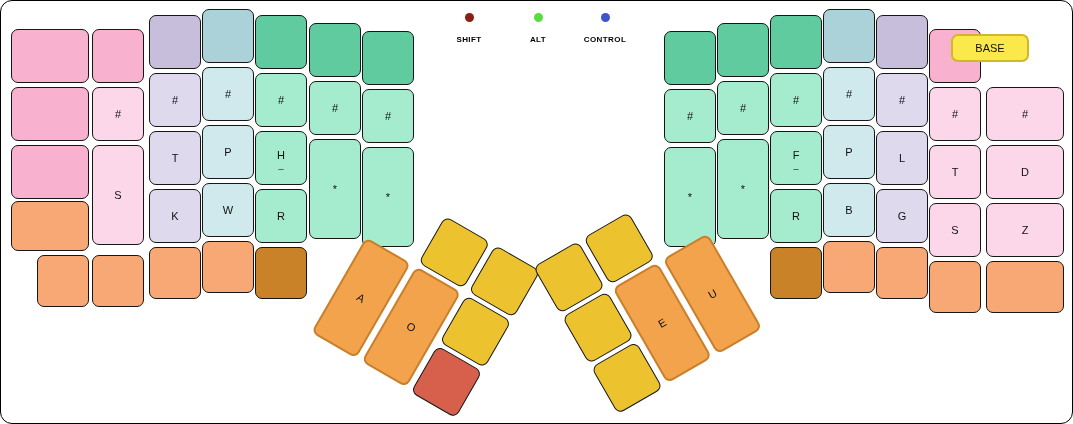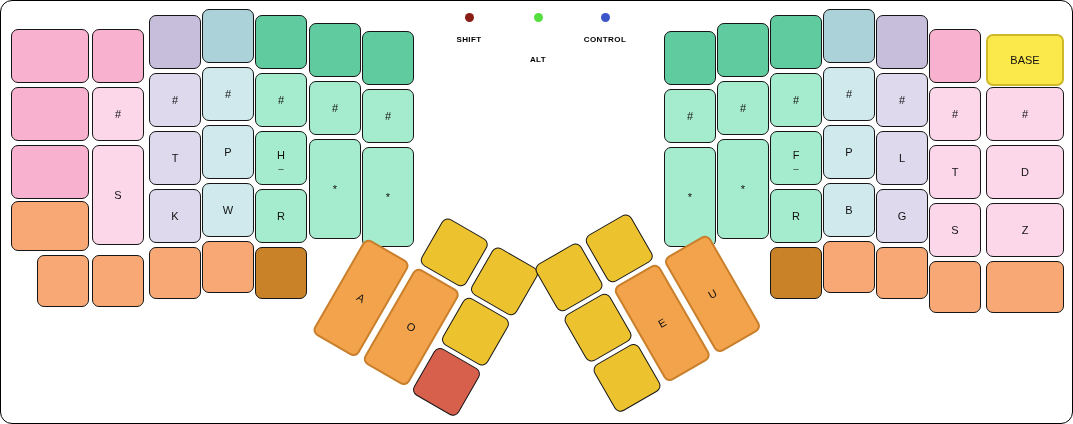--- a/index.html
+++ b/index.html
@@ -42,21 +42,21 @@
 </style>
 </head>
 <body>
 
 <div id="canvas">
   <div id="legend">
       <div class="legend-item" style="left: 468px;">
         <span class="legend-dot" style="background: rgb(138, 29, 21);"></span>
         <span class="legend-label">SHIFT</span>
       </div>
-      <div class="legend-item" style="left: 537px; gap: 20px;">
+      <div class="legend-item" style="left: 537px;">
         <span class="legend-dot" style="background: rgb(85, 223, 62);"></span>
         <span class="legend-label">ALT</span>
       </div>
       <div class="legend-item" style="left: 604px;">
         <span class="legend-dot" style="background: rgb(60, 85, 200);"></span>
         <span class="legend-label">CONTROL</span>
       </div>
     </div>
   <div id="board">
       <div class="key" style="left: 10px; top: 28px; width: 78px; height: 54px; background: rgb(248, 177, 206);"></div>
@@ -172,21 +172,21 @@
       <div class="key" style="left: 928px; top: 86px; width: 52px; height: 54px; background: rgb(251, 215, 233);">
         <span>#</span>
       </div>
       <div class="key" style="left: 928px; top: 144px; width: 52px; height: 54px; background: rgb(251, 215, 233);">
         <span>T</span>
       </div>
       <div class="key" style="left: 928px; top: 202px; width: 52px; height: 54px; background: rgb(251, 215, 233);">
         <span>S</span>
       </div>
       <div class="key" style="left: 928px; top: 260px; width: 52px; height: 52px; background: rgb(248, 168, 116);"></div>
-      <div class="key" style="left: 985px; top: 33px; width: 78px; height: 52px; background: rgb(251, 232, 74); border: 2px solid rgb(208, 185, 40);">
+      <div class="key" style="left: 950px; top: 33px; width: 78px; height: 28px; background: rgb(251, 232, 74); border: 2px solid rgb(208, 185, 40);">
         <span>BASE</span>
       </div>
       <div class="key" style="left: 985px; top: 86px; width: 78px; height: 54px; background: rgb(251, 215, 233);">
         <span>#</span>
       </div>
       <div class="key" style="left: 985px; top: 144px; width: 78px; height: 54px; background: rgb(251, 215, 233);">
         <span>D</span>
       </div>
       <div class="key" style="left: 985px; top: 202px; width: 78px; height: 54px; background: rgb(251, 215, 233);">
         <span>Z</span>

